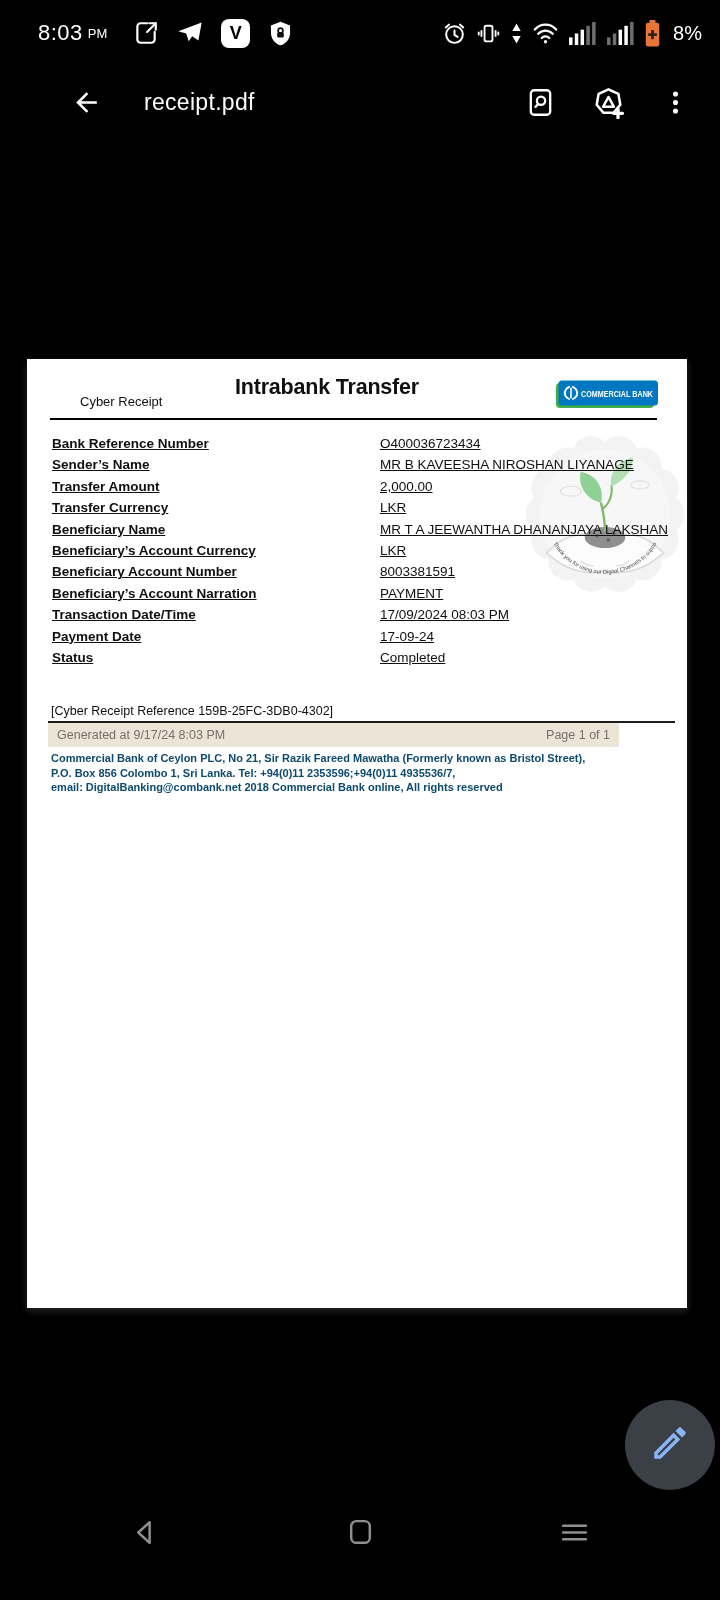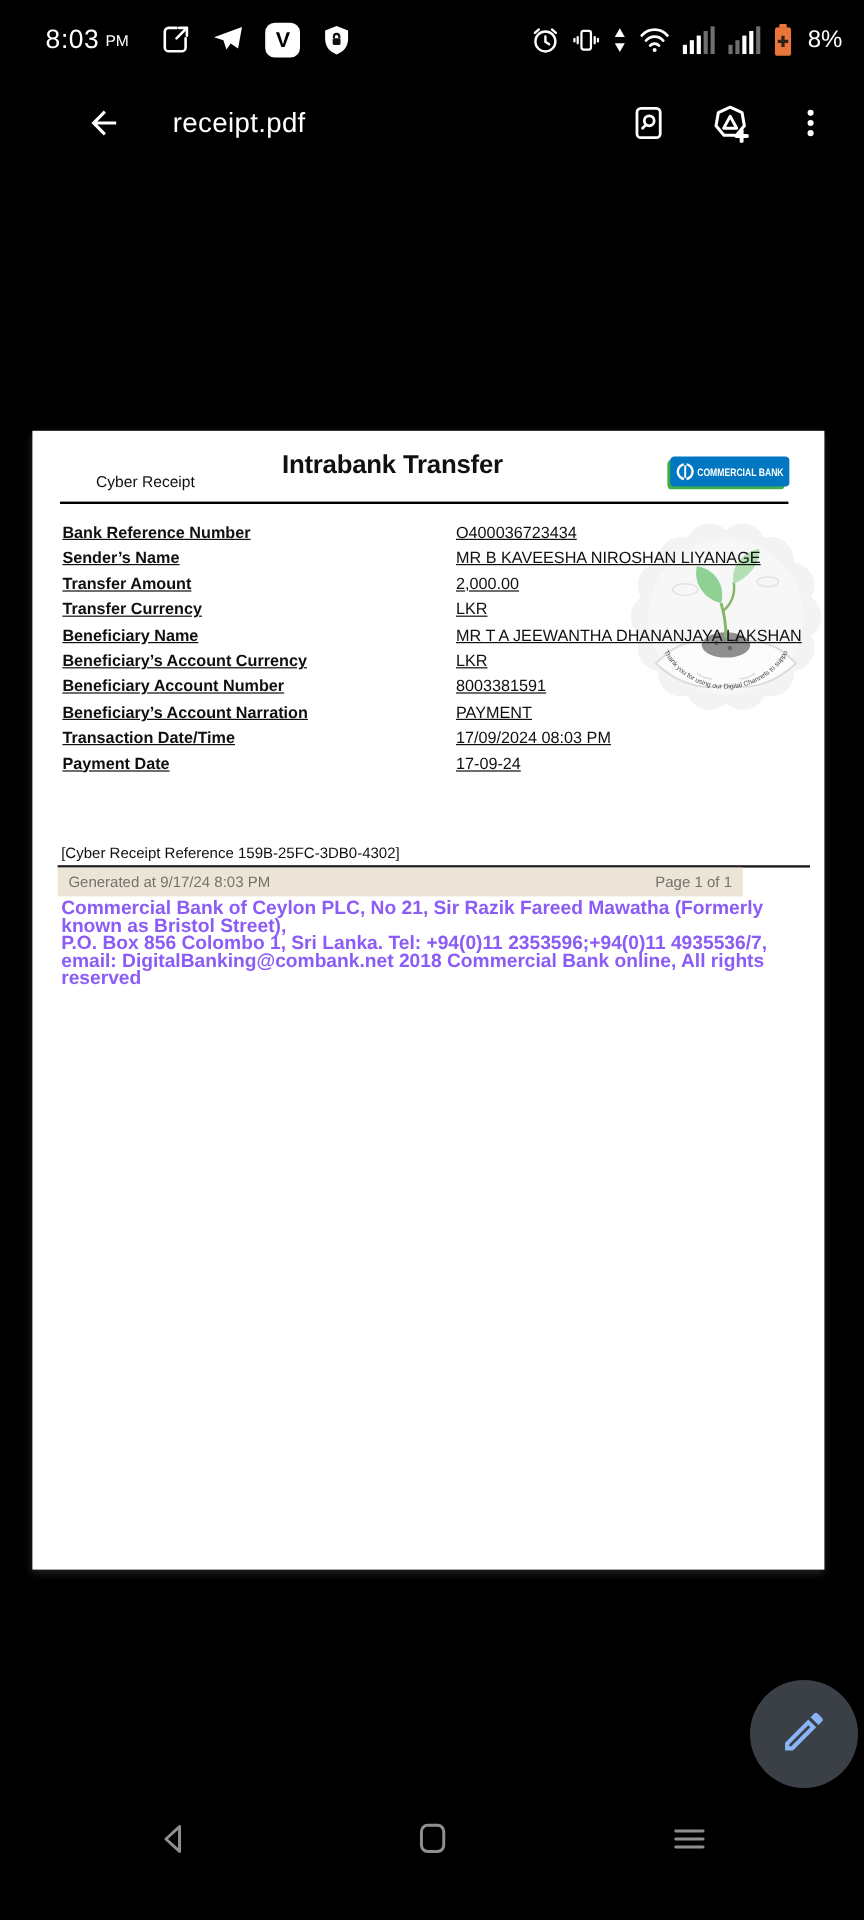--- a/index.html
+++ b/index.html
@@ -35,22 +35,22 @@
   .watermark{position:absolute;left:497px;top:74px;width:162px;height:162px;}
   .rows{position:absolute;left:25px;top:77px;right:8px;}
   .row{display:flex;align-items:flex-start;height:21.4px;text-decoration:underline;}
   .row .lbl{width:296px;font-size:13.5px;font-weight:bold;position:relative;z-index:2;}
   .row .val{font-size:13.5px;position:relative;z-index:2;white-space:nowrap;margin-left:32px;}
   .reference{position:absolute;left:24px;top:345px;font-size:12.5px;}
   .footer-rule{position:absolute;left:21px;top:362px;width:627px;height:2px;background:#1c1c1c;}
   .gen-bar{position:absolute;left:21px;top:364px;width:571px;height:24px;background:#ece5d7;
            box-sizing:border-box;display:flex;align-items:center;justify-content:space-between;
            padding:0 9px;font-size:12.5px;color:#76716a;}
-  .address{position:absolute;left:24px;top:392px;width:622px;font-size:16px;font-weight:bold;
-           line-height:14.5px;color:#8b5cf6;}
+  .address{position:absolute;left:24px;top:392px;width:622px;font-size:11px;font-weight:bold;
+           line-height:14.5px;color:#0c4a6e;}
 
   
   .fab{position:absolute;left:625px;top:1400px;width:90px;height:90px;border-radius:50%;
        background:#3b3f46;display:flex;align-items:center;justify-content:center;}
 
   
   .nav-bar{position:absolute;top:1484px;height:96px;left:0;right:0;display:flex;
            align-items:center;justify-content:space-between;padding:0 130px;}
 </style>
 </head>
@@ -281,20 +281,24 @@
       <div class="row">
         <span class="lbl">Transaction Date/Time</span>
         <span class="val">17/09/2024 08:03 PM</span>
       </div>
 
       <div class="row">
         <span class="lbl">Payment Date</span>
         <span class="val">17-09-24</span>
       </div>
 
+      <div class="row">
+        <span class="lbl">Status</span>
+        <span class="val">Completed</span>
+      </div>
     </div>
 
   <span class="reference">[Cyber Receipt Reference 159B-25FC-3DB0-4302]</span>
   <div class="footer-rule"></div>
   <div class="gen-bar">
     <span>Generated at 9/17/24 8:03 PM</span>
     <span>Page 1 of 1</span>
   </div>
 
   <div class="address">

